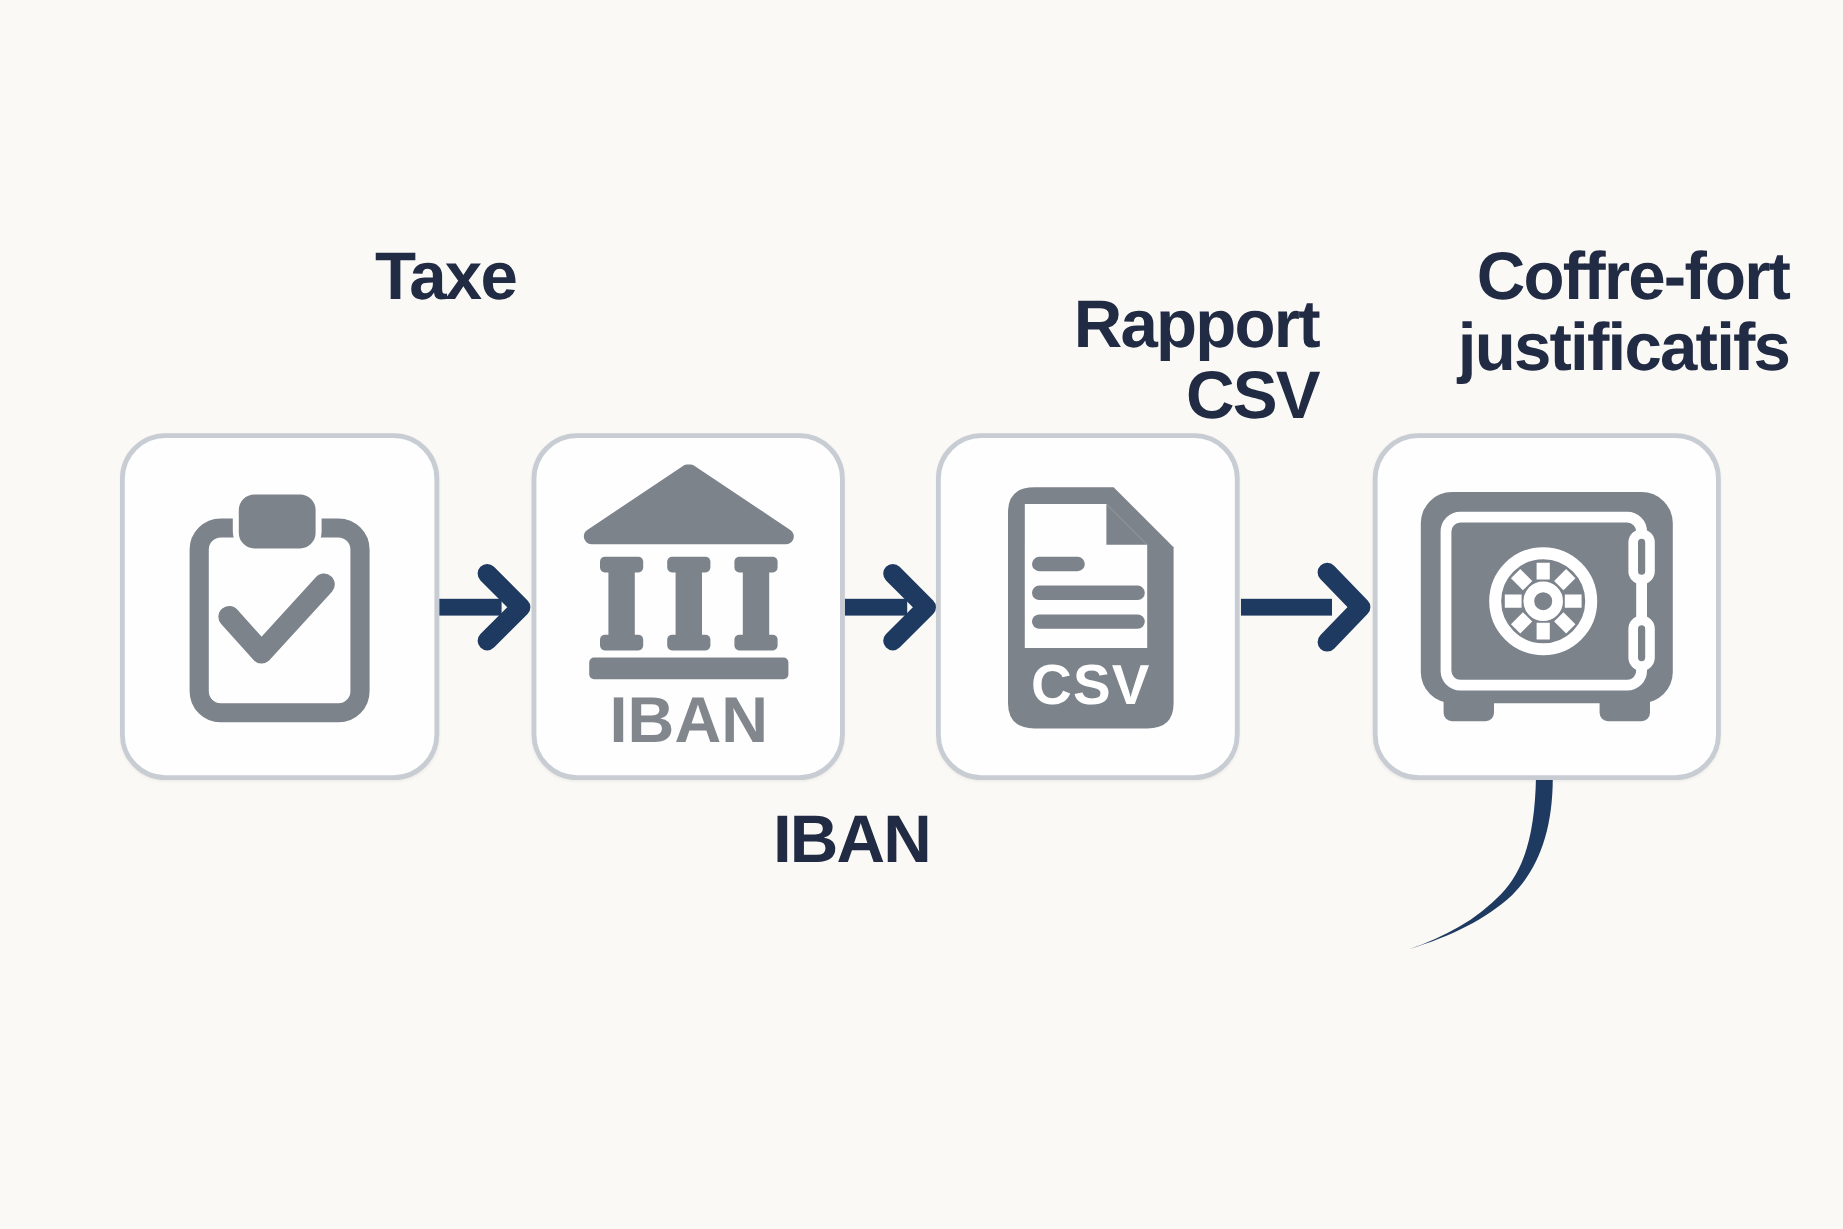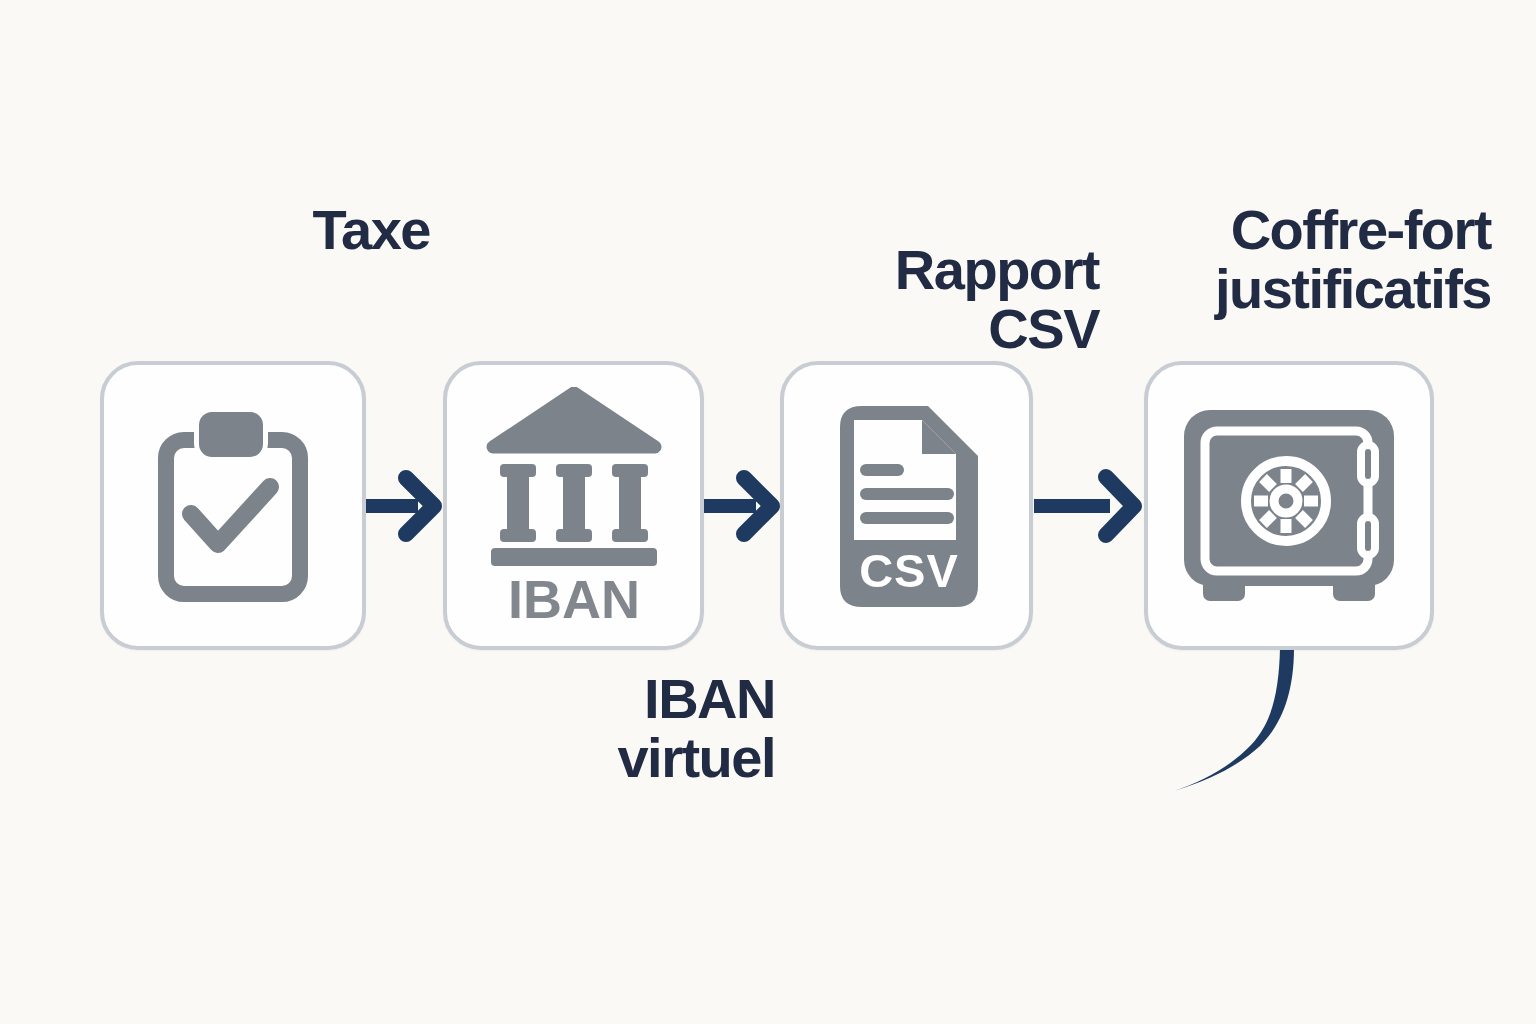--- a/index.html
+++ b/index.html
@@ -56,21 +56,20 @@
     <div>CSV</div>
   </div>
 
   <div class="step-label" style="left:1091px;top:200px;">
     <div>Coffre-fort</div>
     <div>justificatifs</div>
   </div>
 
   <div class="step-label" style="left:375px;top:669px;">
     <div>IBAN</div>
-    <div>virtuel</div>
   </div>
 
   <div class="connector" style="left:1150px;top:648px;">
     <svg width="160" height="150" viewBox="0 0 160 150">
       <path d="M130,0
                C129,46 121,76 101,97
                C81,118 54,133 24,143
                C60,132 88,118 110,98
                C130,78 144,48 144,0 Z" fill="#1f3a60"></path>
     </svg>

